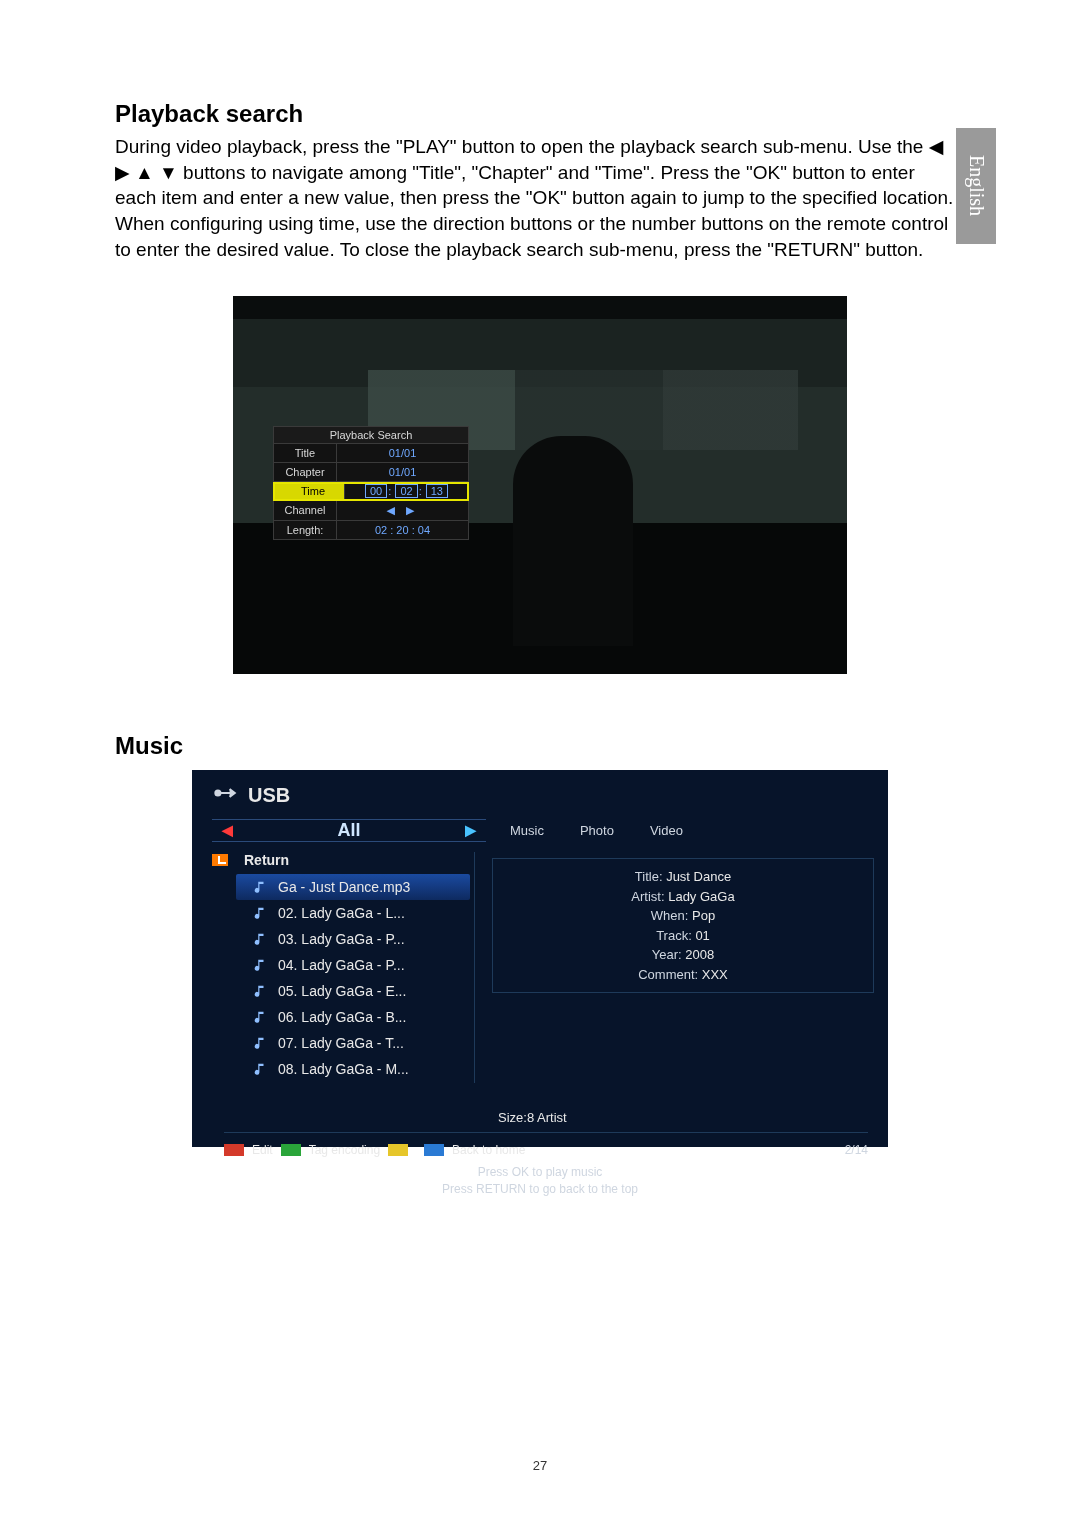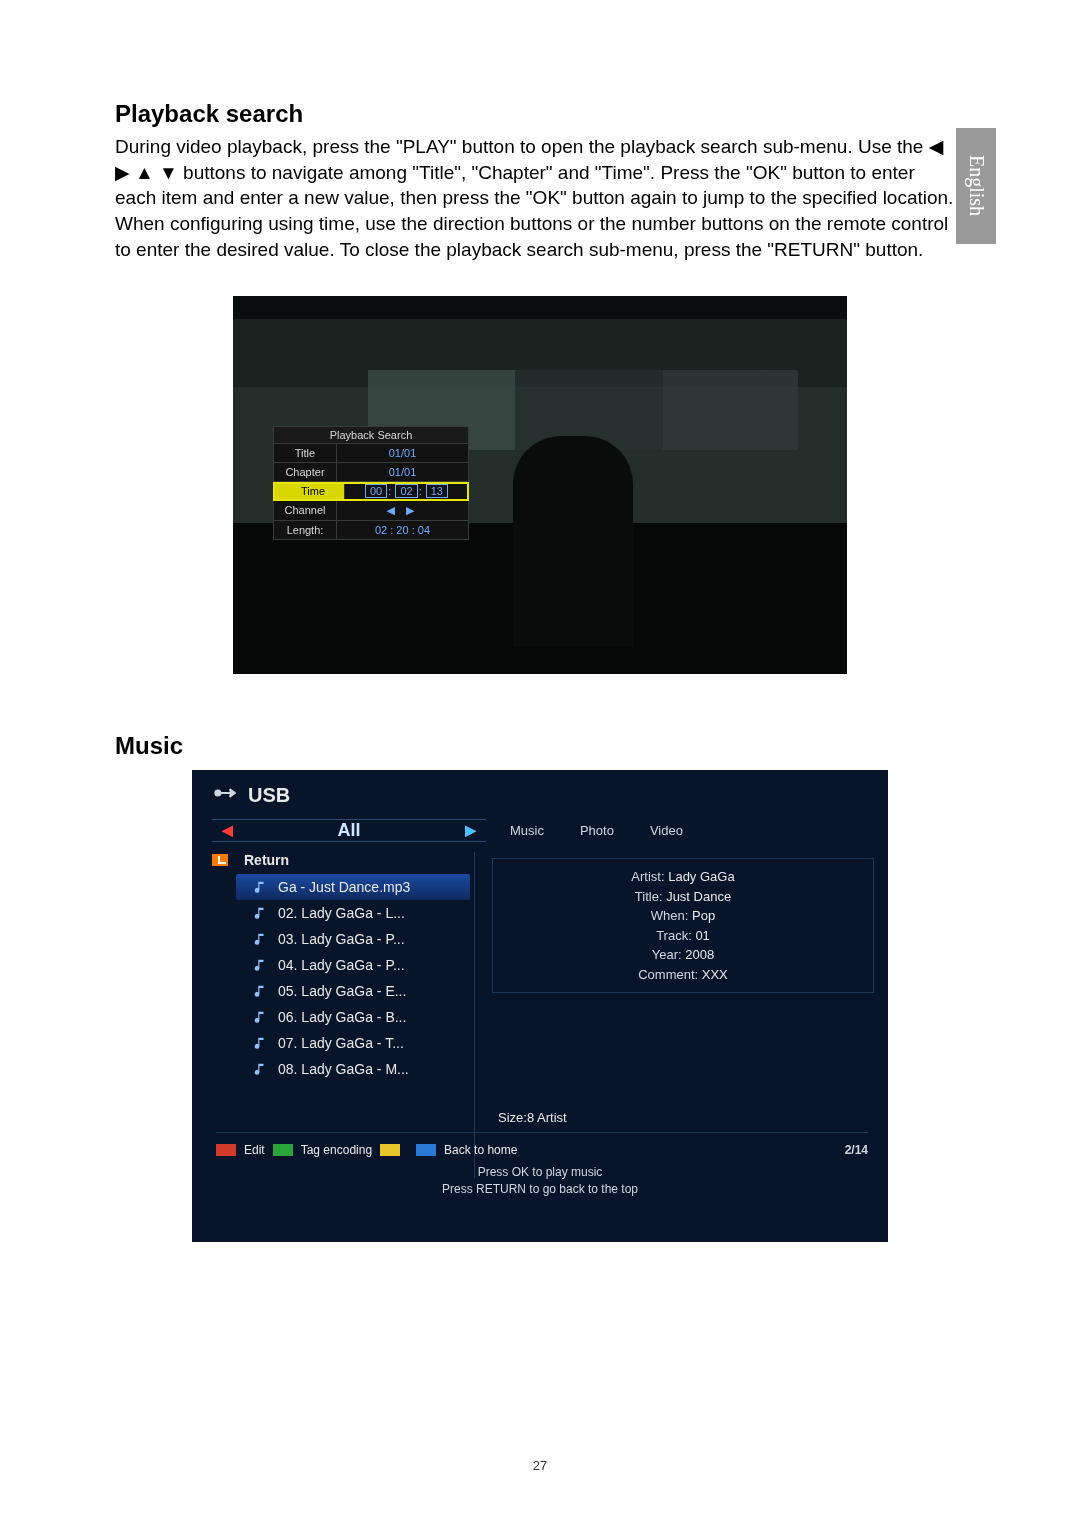--- a/index.html
+++ b/index.html
@@ -20,49 +20,49 @@
   .ps-title{background:#1a1a1a;border:1px solid #3a3a3a;text-align:center;padding:2px 0;}
   .ps-row{display:flex;border:1px solid #3a3a3a;border-top:none;background:#121212;}
   .ps-row .lab{width:62px;text-align:center;padding:3px 0;border-right:1px solid #3a3a3a;}
   .ps-row .val{flex:1;text-align:center;padding:3px 0;color:#6fa8ff;}
   .ps-row.sel{outline:2px solid #e6e600;outline-offset:-2px;}
   .ps-row.sel .lab{background:#d8d800;color:#000;padding-left:8px;}
   .ps-row.sel .val span{border:1px solid #6fa8ff;padding:0 4px;margin:0 1px;}
   .ps-row .chan{letter-spacing:4px;}
 
   
-  .usb-shot{width:696px;height:472px;margin:0 auto;background:#07142a;position:relative;font-family:Arial,sans-serif;color:#e8e8e8;font-size:14px;}
+  .usb-shot{width:696px;height:377px;margin:0 auto;background:#07142a;position:relative;font-family:Arial,sans-serif;color:#e8e8e8;font-size:14px;}
   .usb-head{position:absolute;left:22px;top:14px;font-size:20px;font-weight:bold;display:flex;align-items:center;gap:8px;}
   .usb-head svg{width:26px;height:18px;}
   .tabs-row{position:absolute;left:20px;top:46px;right:20px;height:28px;display:flex;align-items:center;}
   .tab-all{width:254px;display:flex;align-items:center;justify-content:space-between;border-top:1px solid #2a4a7a;border-bottom:1px solid #2a4a7a;padding:0 10px;color:#cfe6ff;font-weight:bold;font-size:18px;}
   .tab-all .tri{font-size:14px;}
   .tab-all .triL{color:#ff3a3a;}
   .tab-all .triR{color:#49c3ff;}
   .tabs-rest{margin-left:24px;display:flex;gap:36px;color:#cfd6e0;font-size:13px;}
   .left-pane{position:absolute;left:20px;top:82px;width:258px;}
   .vline{position:absolute;left:282px;top:82px;bottom:64px;width:1px;background:#1e3a5a;}
   .ret{display:flex;align-items:center;gap:16px;margin-bottom:6px;font-weight:bold;}
   .ret .ico{width:16px;height:12px;background:#ff7a00;display:inline-block;position:relative;}
   .ret .ico::after{content:"";position:absolute;right:2px;top:2px;width:6px;height:6px;border:2px solid #fff;border-right:none;border-top:none;}
   .track{display:flex;align-items:center;gap:10px;padding:5px 16px;margin-left:24px;}
   .track.sel{background:linear-gradient(180deg,#1a4aa0,#0e2a60);border-radius:2px;}
   .note{width:16px;height:16px;display:inline-flex;align-items:center;justify-content:center;}
   .note svg{width:14px;height:14px;}
   .info-pane{position:absolute;left:300px;top:88px;width:360px;border:1px solid #1e3a5a;padding:8px 10px;font-size:13px;line-height:1.5;}
   .info-pane .row b{font-weight:normal;color:#cfd6e0;}
   .size{position:absolute;left:306px;top:340px;font-size:13px;}
-  .legend{position:absolute;left:24px;right:20px;top:362px;height:22px;border-top:1px solid #1e3a5a;display:flex;align-items:center;font-size:12px;gap:8px;padding-top:6px;}
+  .legend{position:absolute;left:32px;right:20px;top:362px;height:22px;border-top:1px solid #1e3a5a;display:flex;align-items:center;font-size:12px;gap:8px;padding-top:6px;}
   .sw{width:20px;height:12px;display:inline-block;}
   .sw.red{background:#d43a2a;}
   .sw.grn{background:#2aa53a;}
   .sw.yel{background:#e6c62a;}
   .sw.blu{background:#2a7ad4;}
   .legend .spacer{flex:1;}
-  .counter{color:#cfd6e0;font-weight:bold;}
+  .counter{color:#cfd6e0;}
   .hints{position:absolute;left:0;right:0;top:394px;text-align:center;font-size:12px;line-height:1.4;color:#cfd6e0;}
 
 </style>
 </head>
 <body>
 
 <div class="page">
 
   <div class="lang-tab">English</div>
 
@@ -199,22 +199,22 @@
                 <svg viewBox="0 0 24 24">
                   <path fill="#8fbfff" d="M9 3v11.3A4 4 0 1011 18V7h7V3z"></path>
                 </svg>
               </span>
               <span>08. Lady GaGa - M...</span>
             </div>
           </div>
       </div>
 
       <div class="info-pane" id="infopane">
+          <div class="row"><b>Title:</b>  <span>Just Dance</span></div>
           <div class="row"><b>Artist:</b>  <span>Lady GaGa</span></div>
-          <div class="row"><b>Title:</b>  <span>Just Dance</span></div>
           <div class="row"><b>When:</b>  <span>Pop</span></div>
           <div class="row"><b>Track:</b>  <span>01</span></div>
           <div class="row"><b>Year:</b>  <span>2008</span></div>
           <div class="row"><b>Comment:</b>  <span>XXX</span></div>
         </div>
 
       <div class="size">Size:8 Artist</div>
 
       <div class="legend">
         <span class="sw red"></span>

